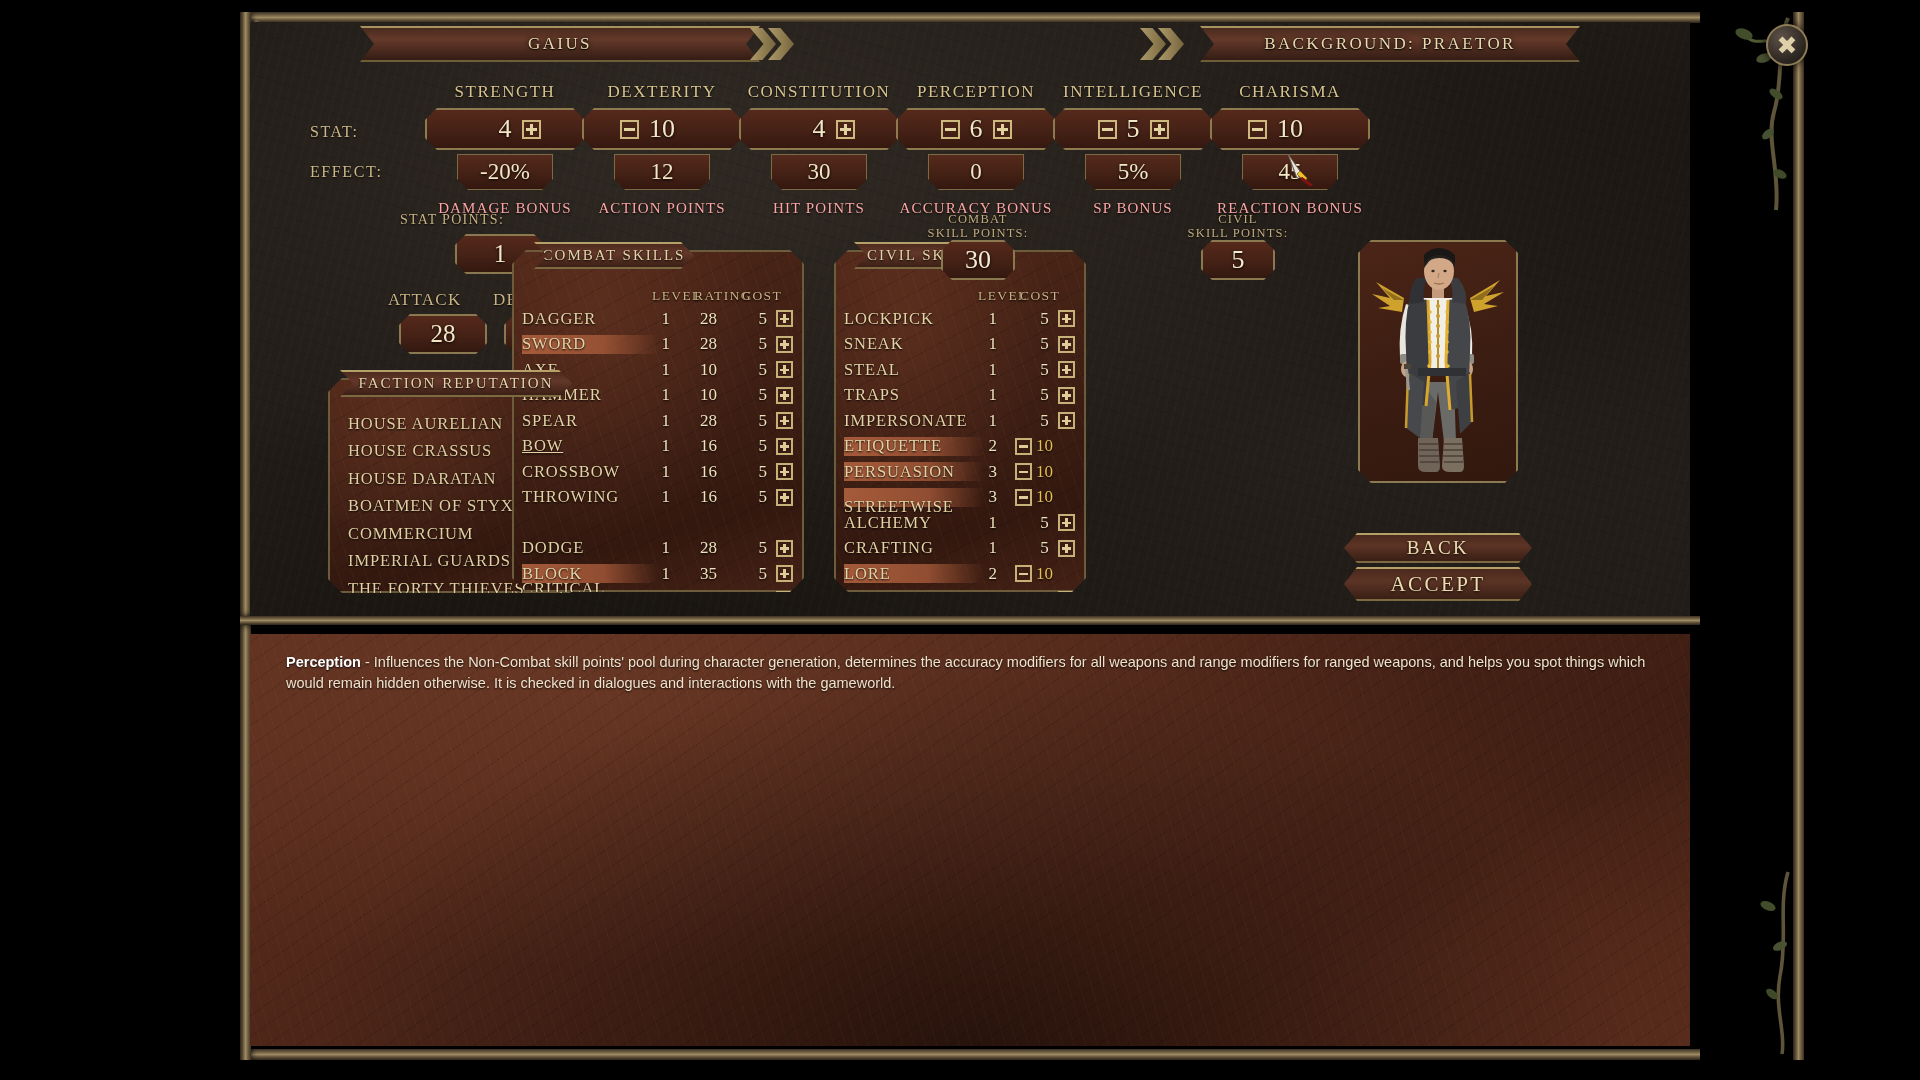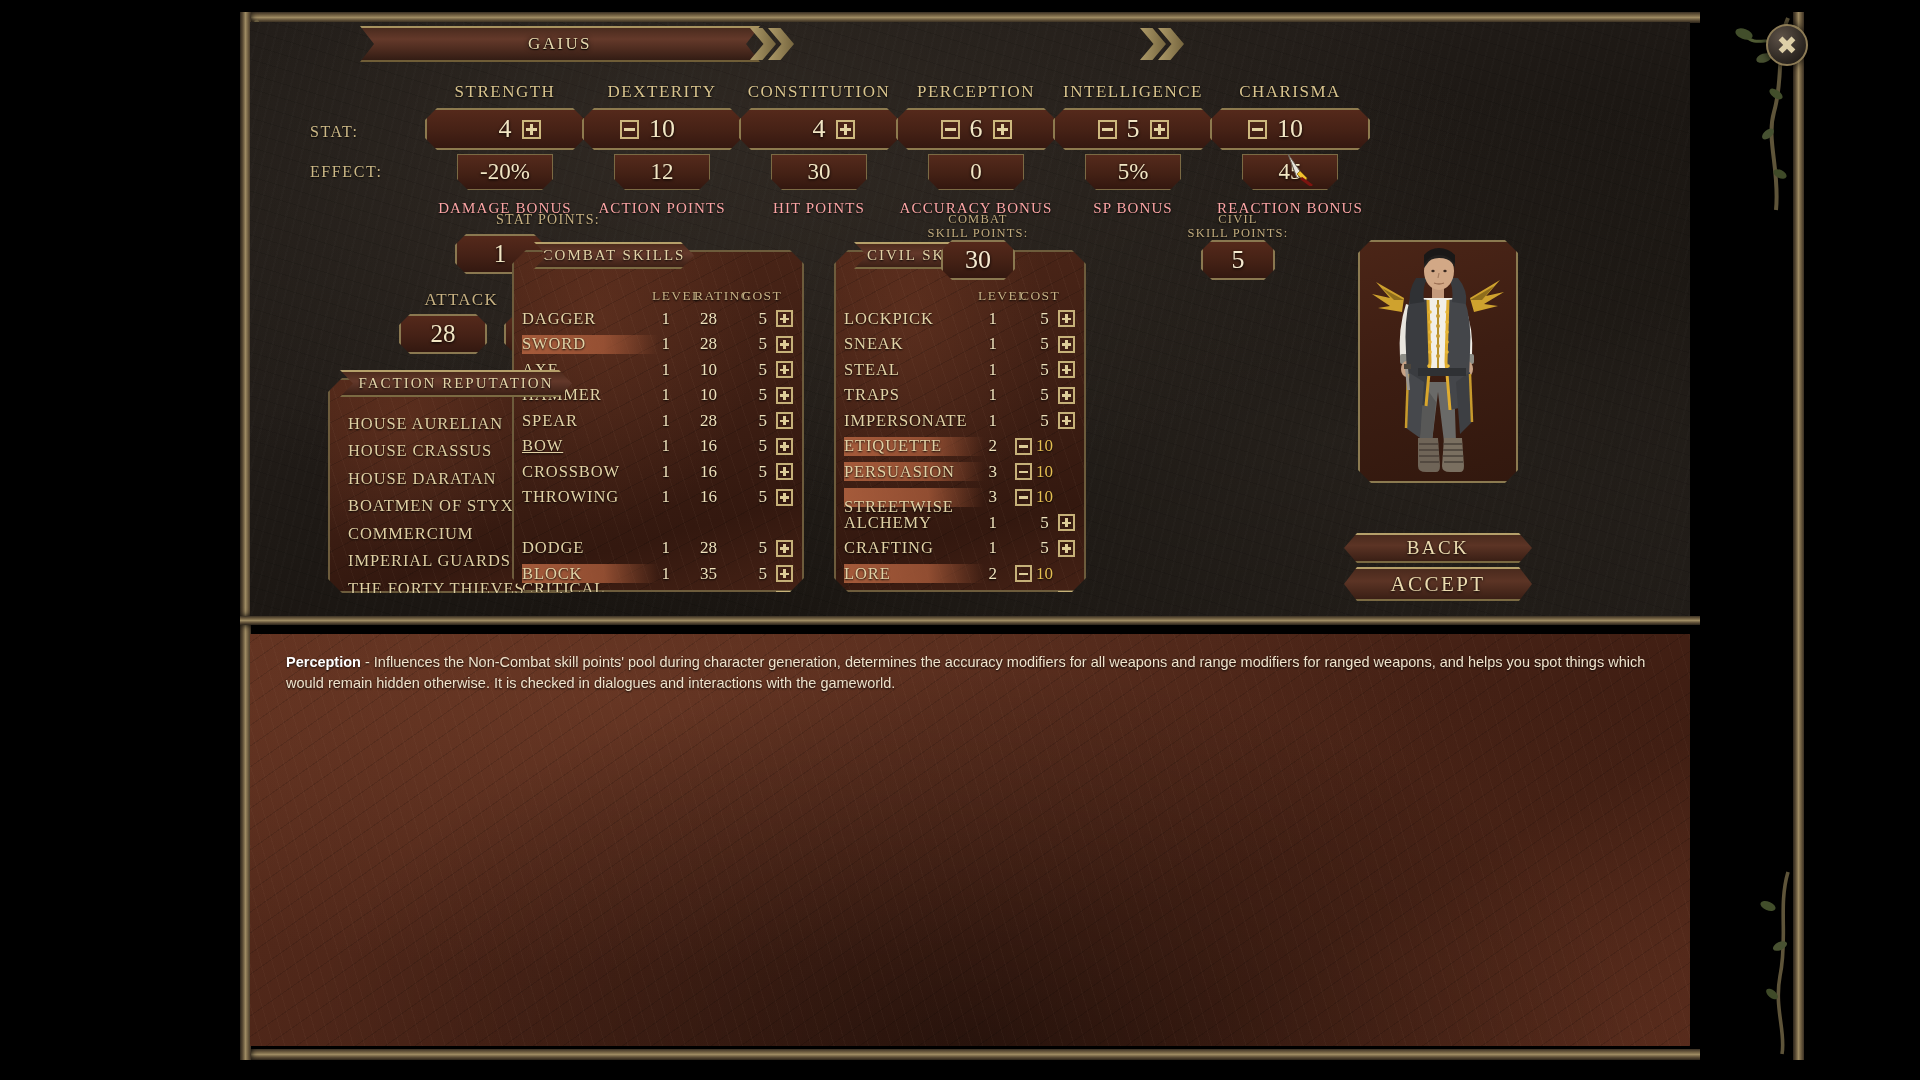--- a/index.html
+++ b/index.html
@@ -157,21 +157,21 @@
   }
   .effect-box .val { color:#f2e6c4; font-size:23px; text-shadow: 0 1px 3px #000; }
   .effect-name {
     margin-top: 10px; color:#fca5a5; font-size:15px;
     font-variant: small-caps; letter-spacing:1.1px; text-shadow:0 1px 2px #000;
   }
 
   
   .mini-label {
     color:#c8b283; font-size:14px; font-variant:small-caps;
-    letter-spacing:1.3px; text-align:right; text-shadow:0 1px 2px #000;
+    letter-spacing:1.3px; text-align:left; text-shadow:0 1px 2px #000;
   }
   .mini-box {
     background: linear-gradient(180deg,#55291b 0%,#452116 55%,#331810 100%);
     border: 2px solid #8a7850;
     clip-path: polygon(11px 0, calc(100% - 11px) 0, 100% 11px, 100% calc(100% - 11px),
                        calc(100% - 11px) 100%, 11px 100%, 0 calc(100% - 11px), 0 11px);
     display:flex; align-items:center; justify-content:center;
   }
   .mini-box .val { color:#f2e6c4; font-size:25px; text-shadow:0 1px 3px #000; }
 
@@ -345,20 +345,23 @@
   <div id="titlebar">
     <div class="title-plate" style="left:110px; width:400px;">
       <span>GAIUS</span>
     </div>
     <div class="plate-chevron" style="left:500px;"></div>
     <div class="plate-chevron" style="left:518px;"></div>
 
     <div class="plate-chevron" style="left:890px;"></div>
     <div class="plate-chevron" style="left:908px;"></div>
 
+    <div class="title-plate" style="left:950px; width:380px;">
+      <span>BACKGROUND: PRAETOR</span>
+    </div>
   </div>
 
   <div id="close-button">
     <span class="x">✖</span>
   </div>
 
   <div id="stats-area">
     <div class="stat-label-col" id="lbl-stat">STAT:</div>
     <div class="stat-label-col" id="lbl-effect">EFFECT:</div>
     <div id="stat-cols">

